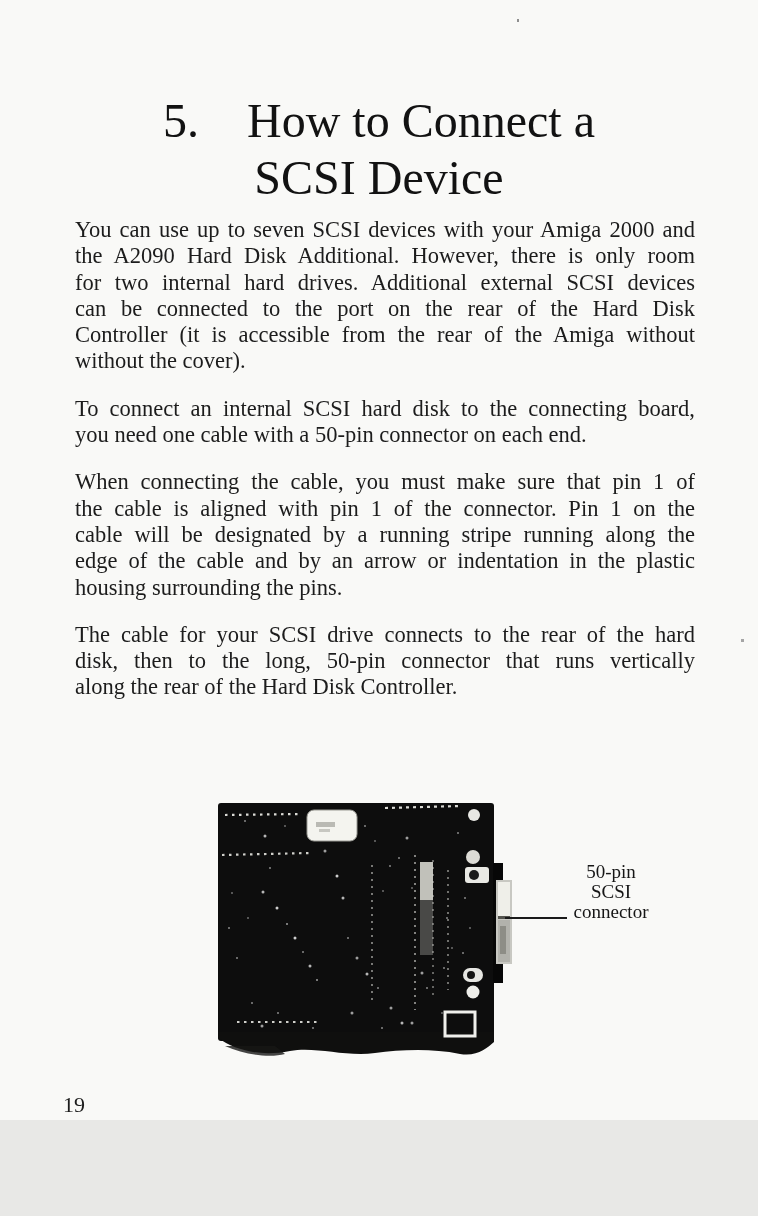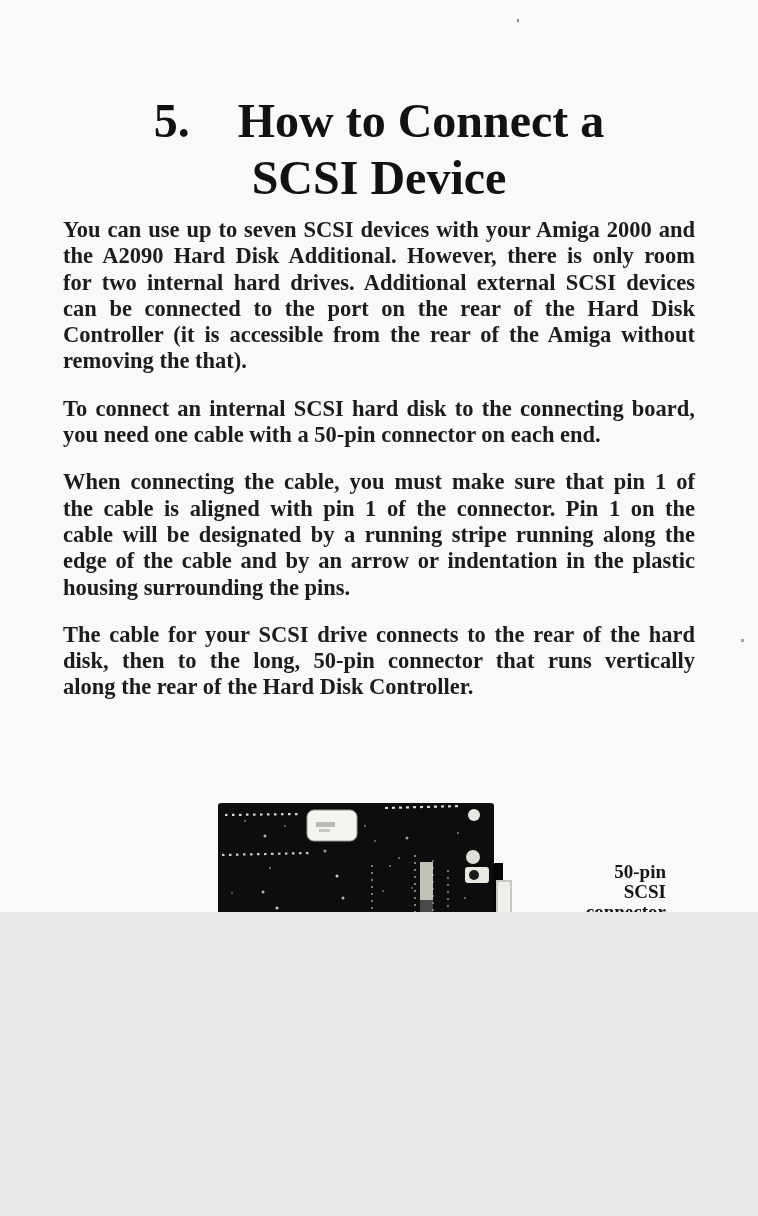--- a/index.html
+++ b/index.html
@@ -1,35 +1,35 @@
 <!DOCTYPE html>
 <html><head>
 <meta charset="utf-8">
 <style>
   html,body{margin:0;padding:0;background:#e8e8e6;}
   .page{
-    position:relative;width:758px;height:912px;margin:0 auto;
+    position:relative;width:758px;height:1120px;margin:0 auto;
     background:#f9f9f7;color:#1c1c1c;overflow:hidden;
     font-family:"Liberation Serif","DejaVu Serif",serif;
-    font-weight:bold;
   }
   .title{
     position:absolute;top:92px;left:0;width:758px;text-align:center;
     font-size:48px;line-height:57px;color:#121212;
   }
   .body-text{position:absolute;top:217px;left:63px;width:632px;font-size:22.5px;}
   .para{margin:0 0 21px 0;}
   .line{
     line-height:26.3px;text-align:justify;text-align-last:justify;
     white-space:nowrap;
+    margin-left:12px;
   }
   .line.last{text-align-last:left;}
   .figure-photo{position:absolute;left:215px;top:796px;width:355px;height:270px;}
   .caption{
-    position:absolute;left:556px;top:862px;width:110px;text-align:right;
+    position:absolute;left:556px;top:862px;width:110px;text-align:center;
     font-size:19px;line-height:20px;color:#161616;
   }
   .pagenum{
     position:absolute;top:1092px;left:63px;width:632px;text-align:left;
     font-size:22px;
   }
   .artifact{position:absolute;}
 </style>
 </head>
 <body>
@@ -41,21 +41,21 @@
     <div>SCSI Device</div>
   </div>
 
   <div class="body-text">
       <div class="para">
         <div class="line">You can use up to seven SCSI devices with your Amiga 2000 and</div>
         <div class="line">the A2090 Hard Disk Additional. However, there is only room</div>
         <div class="line">for two internal hard drives. Additional external SCSI devices</div>
         <div class="line">can be connected to the port on the rear of the Hard Disk</div>
         <div class="line">Controller (it is accessible from the rear of the Amiga without</div>
-        <div class="line last">removing the that).</div>
+        <div class="line last">without the cover).</div>
       </div>
       <div class="para">
         <div class="line">To connect an internal SCSI hard disk to the connecting board,</div>
         <div class="line last">you need one cable with a 50-pin connector on each end.</div>
       </div>
       <div class="para">
         <div class="line">When connecting the cable, you must make sure that pin 1 of</div>
         <div class="line">the cable is aligned with pin 1 of the connector. Pin 1 on the</div>
         <div class="line">cable will be designated by a running stripe running along the</div>
         <div class="line">edge of the cable and by an arrow or indentation in the plastic</div>

